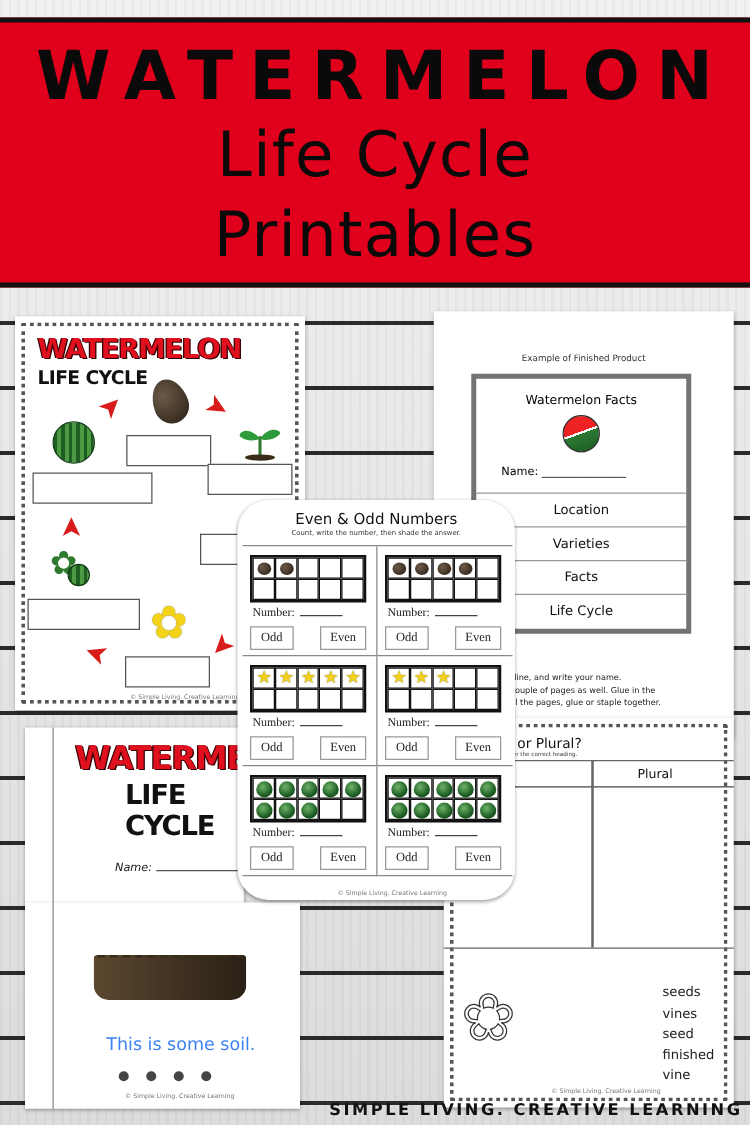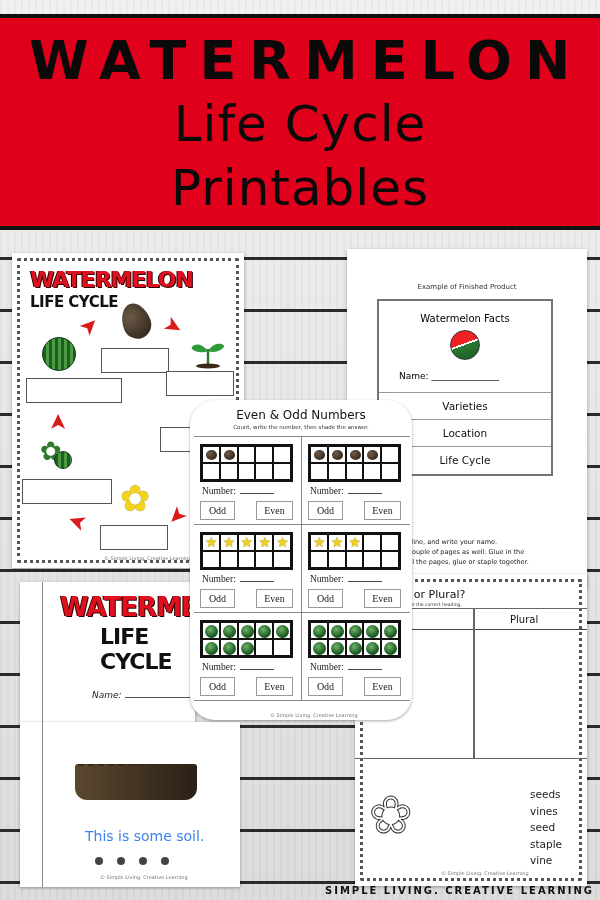--- a/index.html
+++ b/index.html
@@ -48,21 +48,21 @@
     border:1px solid #103a14; }
   .seed-big { position:absolute; width:28px; height:36px; border-radius:50% 50% 50% 50% / 60% 60% 40% 40%;
     background: radial-gradient(circle at 35% 35%, #6a5a48, #2a1e14); transform: rotate(-20deg); }
   .sprout { position:absolute; }
   .flower { position:absolute; color:#f3d21a; font-size:36px; line-height:1; text-shadow:0 0 1px #7a6a00; }
   .vine { position:absolute; color:#2f7a2f; font-size:26px; line-height:1; }
   .copy { position:absolute; font-size:5px; color:#777; }
   
   .fb-title { position:absolute; left:0; right:0; top:4px; text-align:center; font-size:15px; color:#111; }
   .fb-sub { position:absolute; left:0; right:0; top:34px; text-align:center; font-size:7px; color:#333; }
-  .fb-card { position:absolute; left:30px; top:50px; width:176px; border:2px solid #737373; }
+  .fb-card { position:absolute; left:30px; top:50px; width:176px; border:4px solid #737373; }
   .fb-head { height:92px; border-bottom:1px solid #999; position:relative; text-align:center; }
   .fb-head .h { padding-top:12px; font-size:10px; }
   .fb-head .ball { width:30px; height:30px; margin:6px auto 0; border-radius:50%;
     background: linear-gradient(160deg,#e22 0,#e22 45%,#fff 45%,#fff 50%,#2a7a33 50%,#1b5a22 100%); border:1px solid #333; }
   .fb-head .nm { position:absolute; left:20px; top:70px; font-size:9px; }
   .fb-row { height:27px; border-bottom:1px solid #999; text-align:center; font-size:10.5px; line-height:27px; color:#111; }
   .fb-row:last-child { border-bottom:none; }
   .fb-text { position:absolute; left:22px; top:288px; font-size:6.5px; color:#222; line-height:10px; width:200px; }
   
   .eo-title { position:absolute; left:0; right:0; top:8px; text-align:center; font-size:12px; color:#111; }
@@ -93,21 +93,21 @@
   .bk-margin { position:absolute; left:22px; top:0; bottom:0; width:1px; background:#888; }
   .bk-title { position:absolute; left:40px; top:10px; font-weight:bold; color:#e0101e; font-size:26px; letter-spacing:-1px; text-shadow:1px 1px 0 #300,-1px 0 0 #300; white-space:nowrap; }
   .bk-sub { position:absolute; left:80px; top:42px; font-weight:bold; font-size:22px; color:#111; letter-spacing:-1px; }
   .bk-name { position:absolute; left:72px; top:108px; font-size:9px; font-style:italic; color:#222; }
   .bk-name .line { display:inline-block; width:70px; border-bottom:1px solid #555; margin-left:3px; }
   .soil { position:absolute; left:55px; top:42px; width:122px; height:36px; border-radius:3px 3px 12px 12px;
     background: linear-gradient(90deg,#5b4830,#2a2015); border-top:2px dashed #3a2a1a; }
   .soil-text { position:absolute; left:65px; top:106px; font-size:14px; color:#3b82f6; }
   .dots { position:absolute; left:75px; top:128px; }
   .dots span { display:inline-block; width:8px; height:8px; border-radius:50%; background:#444; margin-right:14px; }
-  .footer-brand { position:absolute; right:6px; bottom:4px; font-size:10px; font-weight:bold; letter-spacing:2px; color:#111; }
+  .footer-brand { position:absolute; right:6px; bottom:4px; font-size:13px; font-weight:bold; letter-spacing:2px; color:#111; }
 </style>
 </head>
 <body>
 
 <div class="banner">
   <div class="t1">WATERMELON</div>
   <div class="t2">Life Cycle</div>
   <div class="t3">Printables</div>
 </div>
 
@@ -146,22 +146,23 @@
 </div>
 
 <div class="page" style="left:347px; top:249px; width:240px; height:340px;">
   <div class="fb-sub">Example of Finished Product</div>
   <div class="fb-card">
     <div class="fb-head">
       <div class="h">Watermelon Facts</div>
       <div class="ball"></div>
       <div class="nm">Name: _______________</div>
     </div>
+    <div class="fb-row">Location</div>
     <div class="fb-row">Varieties</div>
-    <div class="fb-row">Location</div>
+    <div class="fb-row">Facts</div>
     <div class="fb-row">Life Cycle</div>
   </div>
   <div class="fb-text">
     <div>nd the black line, and write your name.</div>
     <div> on the next couple of pages as well. Glue in the</div>
     <div>ce finished all the pages, glue or staple together.</div>
   </div>
 </div>
 
 <div class="page" style="left:355px; top:574px; width:232px; height:312px;">
@@ -172,21 +173,21 @@
     <div class="sp-col" style="left:10px;">lar</div>
     <div class="sp-col" style="left:155px;">Plural</div>
   </div>
   <div class="sp-div"></div>
   <div class="sp-bottom"></div>
   <div class="leaf" style="left:14px; top:215px;">❀</div>
   <div class="sp-words" style="left:175px; top:212px;">
     <div>seeds</div>
     <div>vines</div>
     <div>seed</div>
-    <div>staple</div>
+    <div>finished</div>
     <div>vine</div>
   </div>
   <div class="copy" style="left:86px; top:296px;">© Simple Living. Creative Learning</div>
 </div>
 
 <div class="page" style="left:20px; top:582px; width:175px; height:142px;">
   <div class="bk-margin"></div>
   <div class="bk-title">WATERMEL</div>
   <div class="bk-sub">LIFE CYCLE</div>
   <div class="bk-name"><span>Name:</span><span class="line"></span></div>

